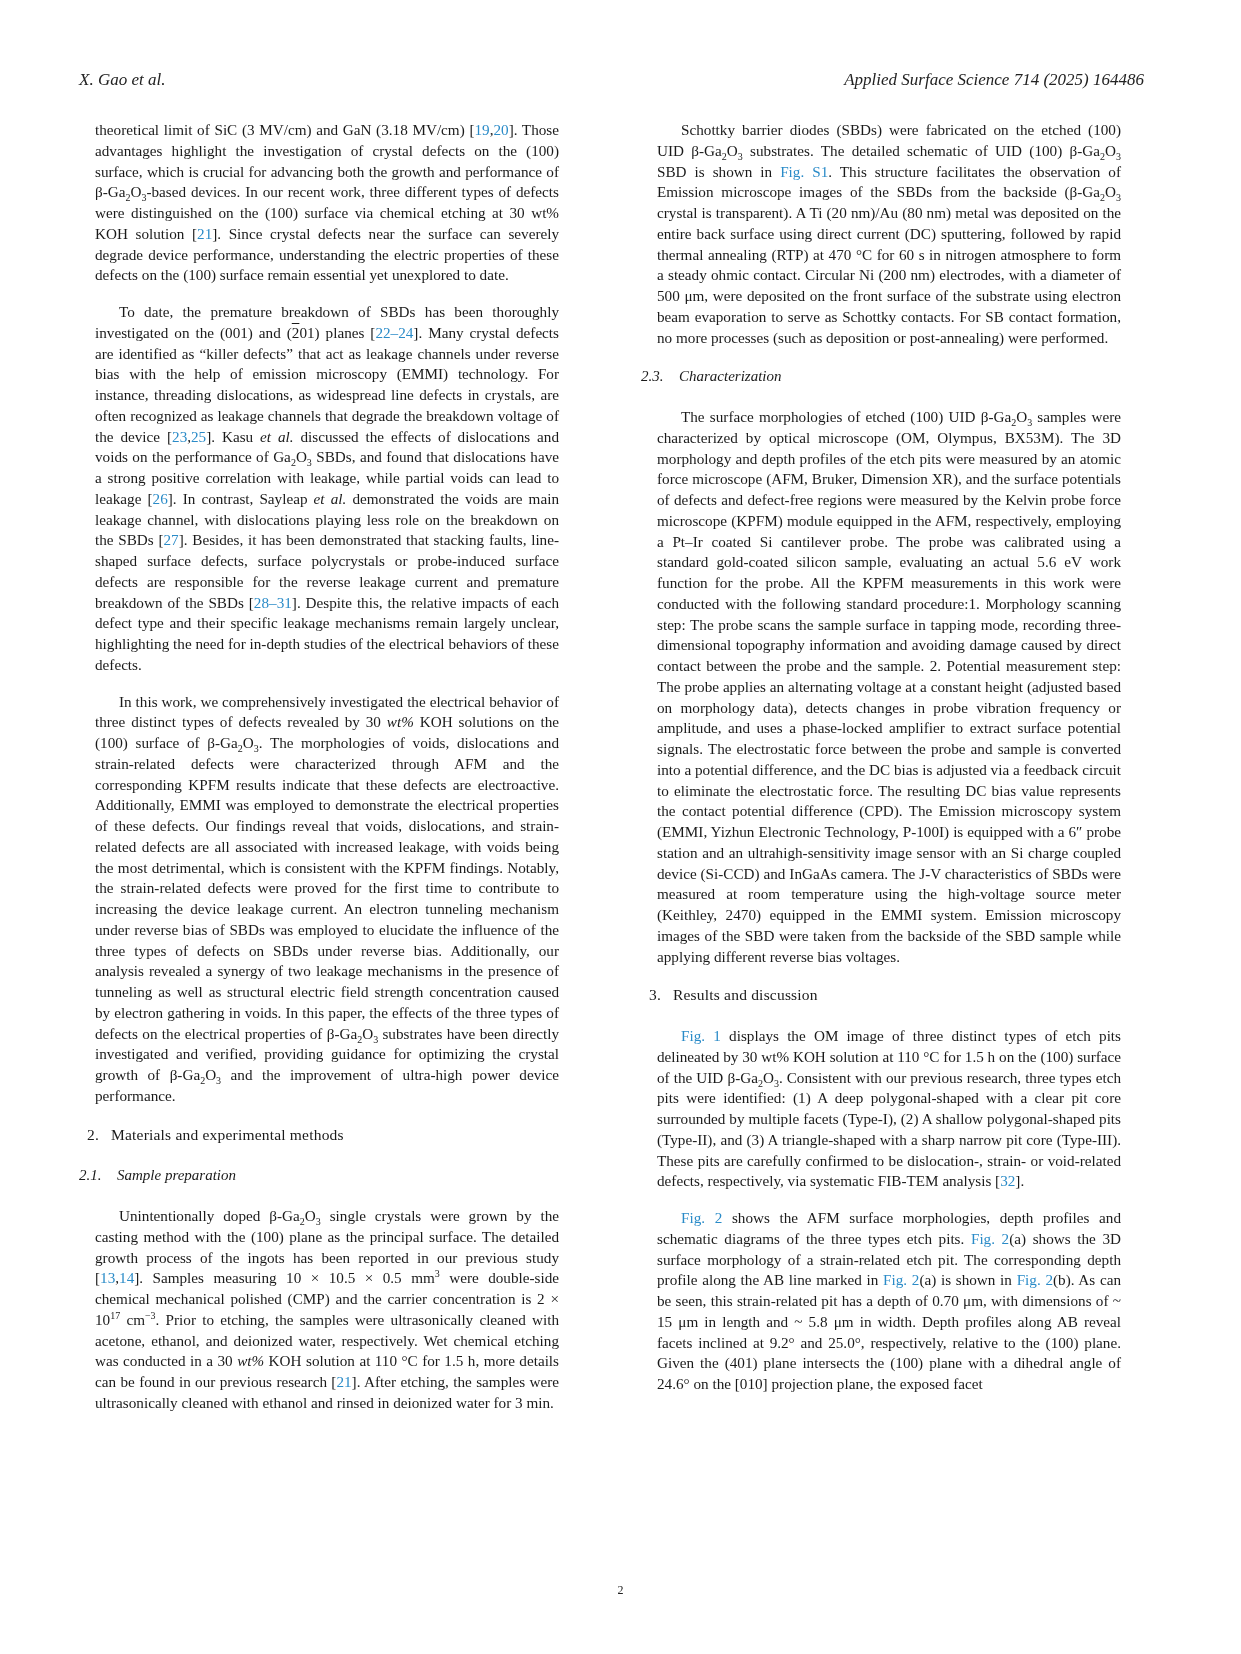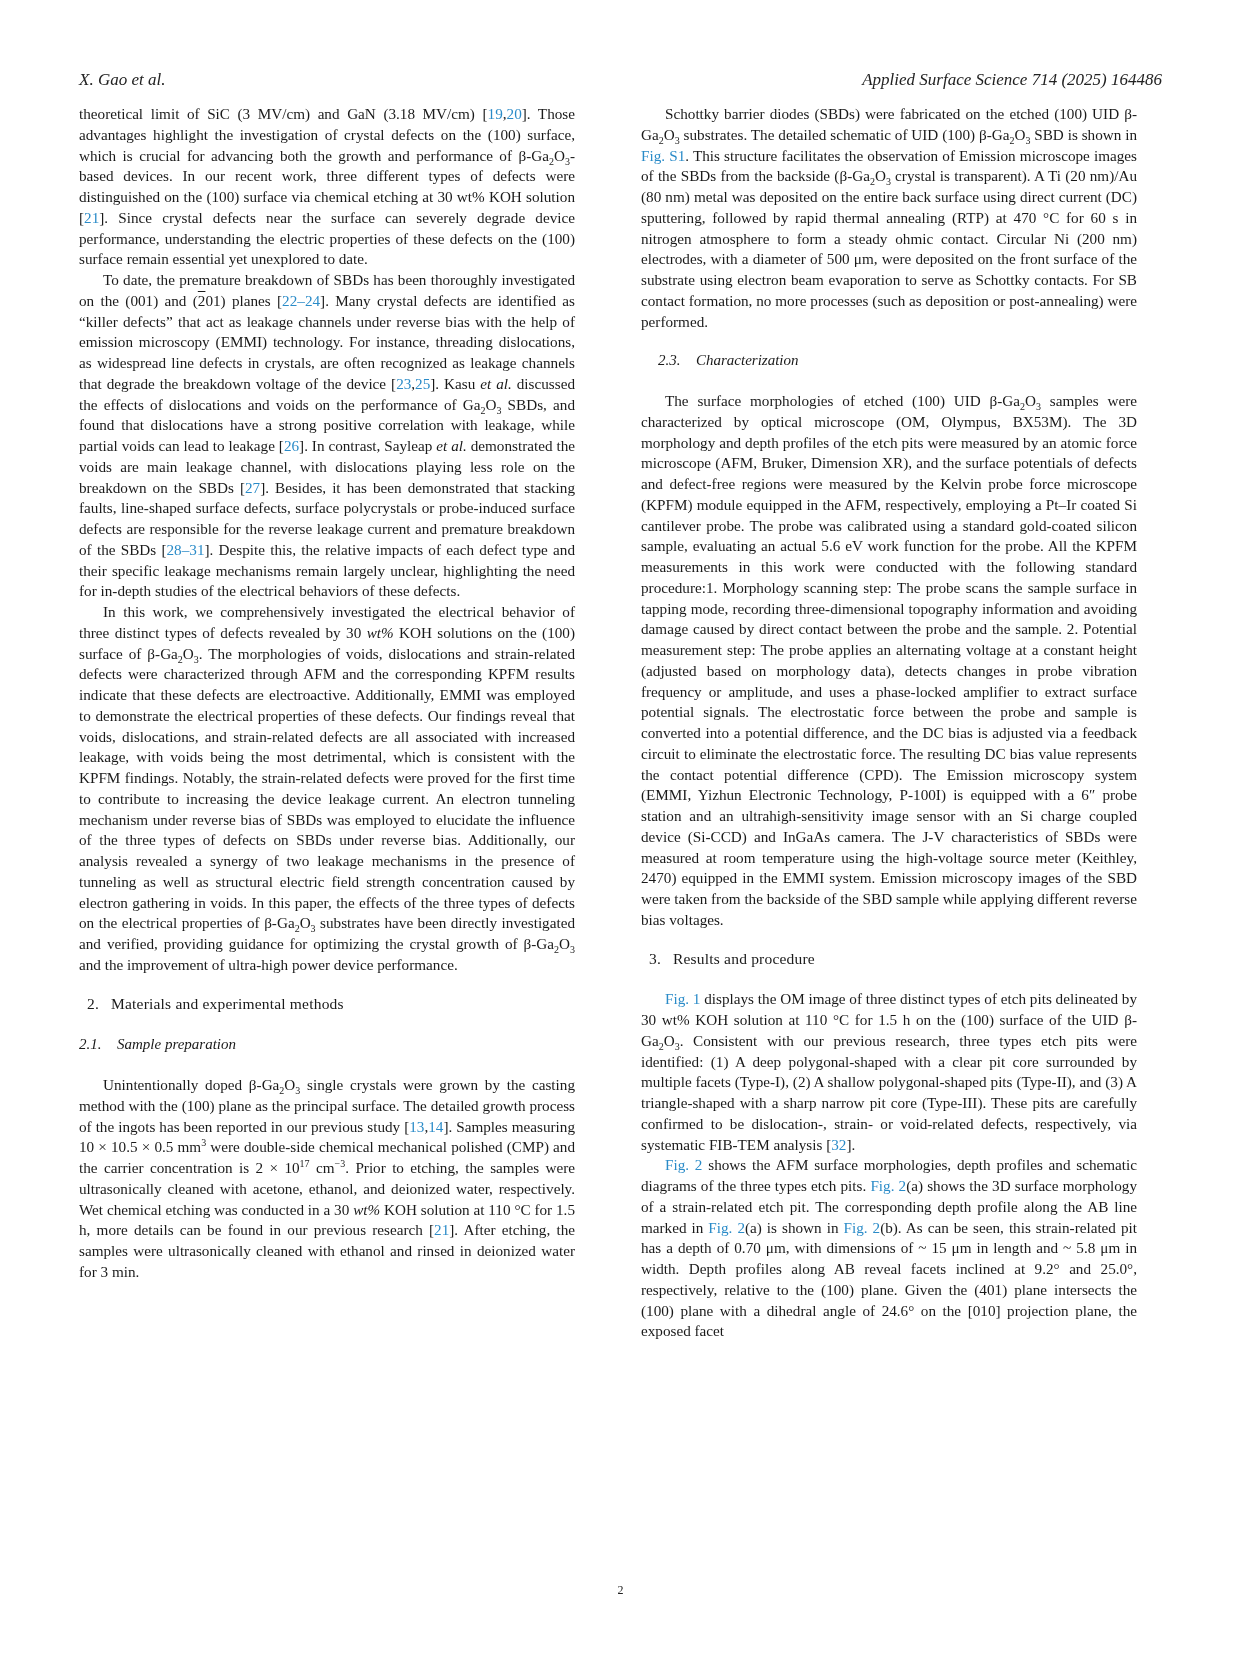--- a/index.html
+++ b/index.html
@@ -5,29 +5,29 @@
   html, body { margin: 0; padding: 0; background: #ffffff; }
   body {
     width: 1241px; height: 1654px; position: relative; overflow: hidden;
     font-family: "Liberation Serif", "DejaVu Serif", serif;
     color: #1a1a1a;
   }
   .running-head {
     position: absolute; top: 70px; font-style: italic; font-size: 17px; color: #222;
   }
   .rh-left { left: 79px; }
-  .rh-right { right: 79px; }
+  .rh-right { right: 97px; }
   .column {
     position: absolute; top: 104px; width: 496px;
     font-size: 15.2px; line-height: 20.75px; text-align: justify;
     hyphens: auto;
   }
   .col-left { left: 79px; }
   .col-right { left: 641px; }
-  .column p { margin: 0; text-indent: 0; }
+  .column p { margin: 16px; text-indent: 0; }
   .column p.indent { text-indent: 24px; }
   .sec-heading {
     font-size: 15.5px; margin: 18px 0 20px 8px; font-weight: normal; letter-spacing: 0.2px;
   }
   .sec-heading .num { display: inline-block; width: 24px; }
   .subsec-heading {
     font-size: 15px; font-style: italic; margin: 0 0 20px 0; font-weight: normal;
   }
   .subsec-heading .num { display: inline-block; width: 38px; }
   .link { color: #2a8bc8; }
@@ -54,24 +54,24 @@
 
   <h3 class="subsec-heading"><span class="num">2.1.</span><span>Sample preparation</span></h3>
 
   <p class="indent"><span>Unintentionally doped β-Ga</span><sub>2</sub><span>O</span><sub>3</sub><span> single crystals were grown by the casting method with the (100) plane as the principal surface. The detailed growth process of the ingots has been reported in our previous study [</span><a class="link">13</a><span>,</span><a class="link">14</a><span>]. Samples measuring 10 × 10.5 × 0.5 mm</span><sup>3</sup><span> were double-side chemical mechanical polished (CMP) and the carrier concentration is 2 × 10</span><sup>17</sup><span> cm</span><sup>−3</sup><span>. Prior to etching, the samples were ultrasonically cleaned with acetone, ethanol, and deionized water, respectively. Wet chemical etching was conducted in a 30 </span><i>wt%</i><span> KOH solution at 110 °C for 1.5 h, more details can be found in our previous research [</span><a class="link">21</a><span>]. After etching, the samples were ultrasonically cleaned with ethanol and rinsed in deionized water for 3 min.</span></p>
 </div>
 
 <div class="column col-right">
 
   <p class="indent"><span>Schottky barrier diodes (SBDs) were fabricated on the etched (100) UID β-Ga</span><sub>2</sub><span>O</span><sub>3</sub><span> substrates. The detailed schematic of UID (100) β-Ga</span><sub>2</sub><span>O</span><sub>3</sub><span> SBD is shown in </span><a class="link">Fig. S1</a><span>. This structure facilitates the observation of Emission microscope images of the SBDs from the backside (β-Ga</span><sub>2</sub><span>O</span><sub>3</sub><span> crystal is transparent). A Ti (20 nm)/Au (80 nm) metal was deposited on the entire back surface using direct current (DC) sputtering, followed by rapid thermal annealing (RTP) at 470 °C for 60 s in nitrogen atmosphere to form a steady ohmic contact. Circular Ni (200 nm) electrodes, with a diameter of 500 μm, were deposited on the front surface of the substrate using electron beam evaporation to serve as Schottky contacts. For SB contact formation, no more processes (such as deposition or post-annealing) were performed.</span></p>
 
-  <h3 class="subsec-heading" style="margin-top:18px;margin-left:17px;"><span class="num">2.3.</span><span>Characterization</span></h3>
+  <h3 class="subsec-heading" style="margin-top:18px;"><span class="num">2.3.</span><span>Characterization</span></h3>
 
   <p class="indent"><span>The surface morphologies of etched (100) UID β-Ga</span><sub>2</sub><span>O</span><sub>3</sub><span> samples were characterized by optical microscope (OM, Olympus, BX53M). The 3D morphology and depth profiles of the etch pits were measured by an atomic force microscope (AFM, Bruker, Dimension XR), and the surface potentials of defects and defect-free regions were measured by the Kelvin probe force microscope (KPFM) module equipped in the AFM, respectively, employing a Pt–Ir coated Si cantilever probe. The probe was calibrated using a standard gold-coated silicon sample, evaluating an actual 5.6 eV work function for the probe. All the KPFM measurements in this work were conducted with the following standard procedure:1. Morphology scanning step: The probe scans the sample surface in tapping mode, recording three-dimensional topography information and avoiding damage caused by direct contact between the probe and the sample. 2. Potential measurement step: The probe applies an alternating voltage at a constant height (adjusted based on morphology data), detects changes in probe vibration frequency or amplitude, and uses a phase-locked amplifier to extract surface potential signals. The electrostatic force between the probe and sample is converted into a potential difference, and the DC bias is adjusted via a feedback circuit to eliminate the electrostatic force. The resulting DC bias value represents the contact potential difference (CPD). The Emission microscopy system (EMMI, Yizhun Electronic Technology, P-100I) is equipped with a 6″ probe station and an ultrahigh-sensitivity image sensor with an Si charge coupled device (Si-CCD) and InGaAs camera. The J-V characteristics of SBDs were measured at room temperature using the high-voltage source meter (Keithley, 2470) equipped in the EMMI system. Emission microscopy images of the SBD were taken from the backside of the SBD sample while applying different reverse bias voltages.</span></p>
 
-  <h2 class="sec-heading"><span class="num">3.</span><span>Results and procedure</span></h2>
+  <h2 class="sec-heading"><span class="num">3.</span><span>Results and discussion</span></h2>
 
   <p class="indent"><a class="link">Fig. 1</a><span> displays the OM image of three distinct types of etch pits delineated by 30 wt% KOH solution at 110 °C for 1.5 h on the (100) surface of the UID β-Ga</span><sub>2</sub><span>O</span><sub>3</sub><span>. Consistent with our previous research, three types etch pits were identified: (1) A deep polygonal-shaped with a clear pit core surrounded by multiple facets (Type-I), (2) A shallow polygonal-shaped pits (Type-II), and (3) A triangle-shaped with a sharp narrow pit core (Type-III). These pits are carefully confirmed to be dislocation-, strain- or void-related defects, respectively, via systematic FIB-TEM analysis [</span><a class="link">32</a><span>].</span></p>
 
   <p class="indent"><a class="link">Fig. 2</a><span> shows the AFM surface morphologies, depth profiles and schematic diagrams of the three types etch pits. </span><a class="link">Fig. 2</a><span>(a) shows the 3D surface morphology of a strain-related etch pit. The corresponding depth profile along the AB line marked in </span><a class="link">Fig. 2</a><span>(a) is shown in </span><a class="link">Fig. 2</a><span>(b). As can be seen, this strain-related pit has a depth of 0.70 μm, with dimensions of ~ 15 μm in length and ~ 5.8 μm in width. Depth profiles along AB reveal facets inclined at 9.2° and 25.0°, respectively, relative to the (100) plane. Given the (401) plane intersects the (100) plane with a dihedral angle of 24.6° on the [010] projection plane, the exposed facet</span></p>
 </div>
 
 <div class="page-number">2</div>
 
 </body></html>

